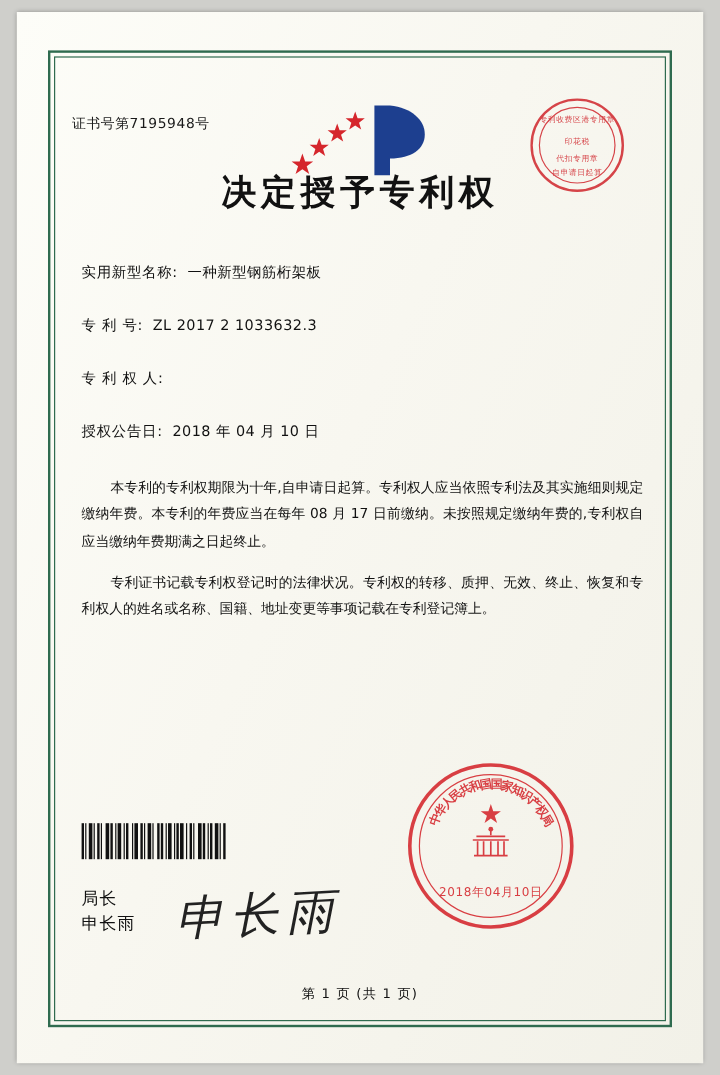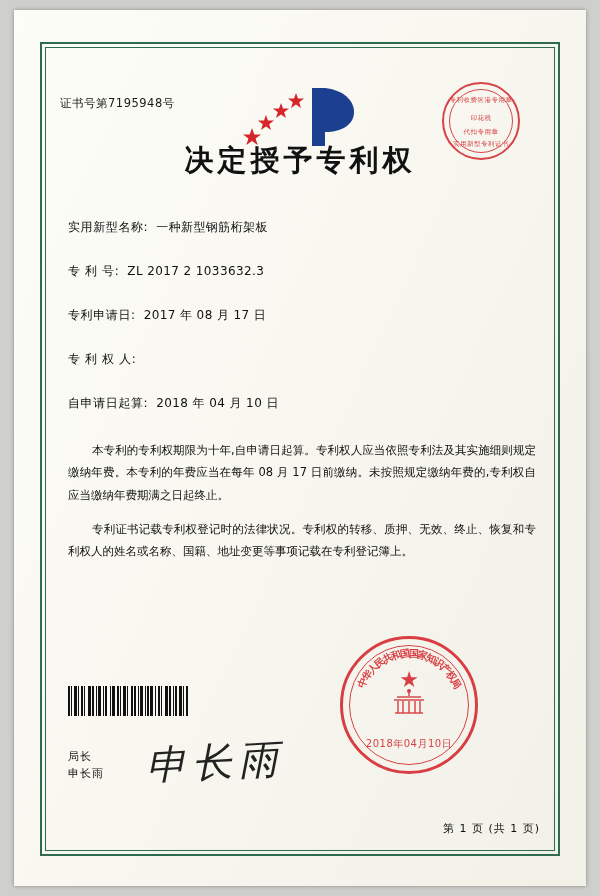--- a/index.html
+++ b/index.html
@@ -119,21 +119,21 @@
   }
   .barcode i {
     display: block;
     background: #111;
     height: 100%;
   }
   .signature-block {
     position: absolute;
     left: 8px;
     bottom: 56px;
-    font-size: 11px;
+    font-size: 14px;
     line-height: 1.55;
     color: #111;
     letter-spacing: 1px;
   }
   .handwriting {
     position: absolute;
     left: 86px;
     bottom: 48px;
     font-family: "DejaVu Serif", "Liberation Serif", serif;
     font-size: 40px;
@@ -141,21 +141,21 @@
     letter-spacing: 6px;
     font-style: italic;
     transform: rotate(-3deg);
     opacity: 0.92;
   }
   .footer {
     position: absolute;
     left: 0;
     right: 0;
     bottom: 2px;
-    text-align: right;
+    text-align: center;
     font-size: 11px;
     color: #111;
     letter-spacing: 1px;
   }
   
   .seal-top {
     position: absolute;
     right: 20px;
     top: 22px;
     width: 74px;
@@ -269,43 +269,39 @@
       </svg>
     </div>
 
     <div class="cert-no">证书号第7195948号</div>
 
     <div class="seal-top">
       <div class="inner"></div>
       <div class="line l1">专利收费区港专用章</div>
       <div class="line l2">印花税</div>
       <div class="line l3">代扣专用章</div>
-      <div class="line l4">实用新型专利证书</div>
+      <div class="line l4">自申请日起算</div>
     </div>
 
     <div class="title">决定授予专利权</div>
 
     <div class="fields">
       <div class="field-row">
         <span class="field-label">实用新型名称:</span>
         <span class="field-value">一种新型钢筋桁架板</span>
       </div>
       <div class="field-row">
         <span class="field-label">专 利 号:</span>
         <span class="field-value">ZL 2017 2 1033632.3</span>
       </div>
       <div class="field-row">
-        <span class="field-label">专利申请日:</span>
-        <span class="field-value">2017 年 08 月 17 日</span>
+        <span class="field-label">专 利 权 人:</span>
       </div>
       <div class="field-row">
-        <span class="field-label">专 利 权 人:</span>
-      </div>
-      <div class="field-row">
-        <span class="field-label">自申请日起算:</span>
+        <span class="field-label">授权公告日:</span>
         <span class="field-value">2018 年 04 月 10 日</span>
       </div>
     </div>
 
     <div class="paragraphs">
       <p class="para">本专利的专利权期限为十年,自申请日起算。专利权人应当依照专利法及其实施细则规定缴纳年费。本专利的年费应当在每年 08 月 17 日前缴纳。未按照规定缴纳年费的,专利权自应当缴纳年费期满之日起终止。</p>
       <p class="para">专利证书记载专利权登记时的法律状况。专利权的转移、质押、无效、终止、恢复和专利权人的姓名或名称、国籍、地址变更等事项记载在专利登记簿上。</p>
     </div>
 
     <div class="barcode">

